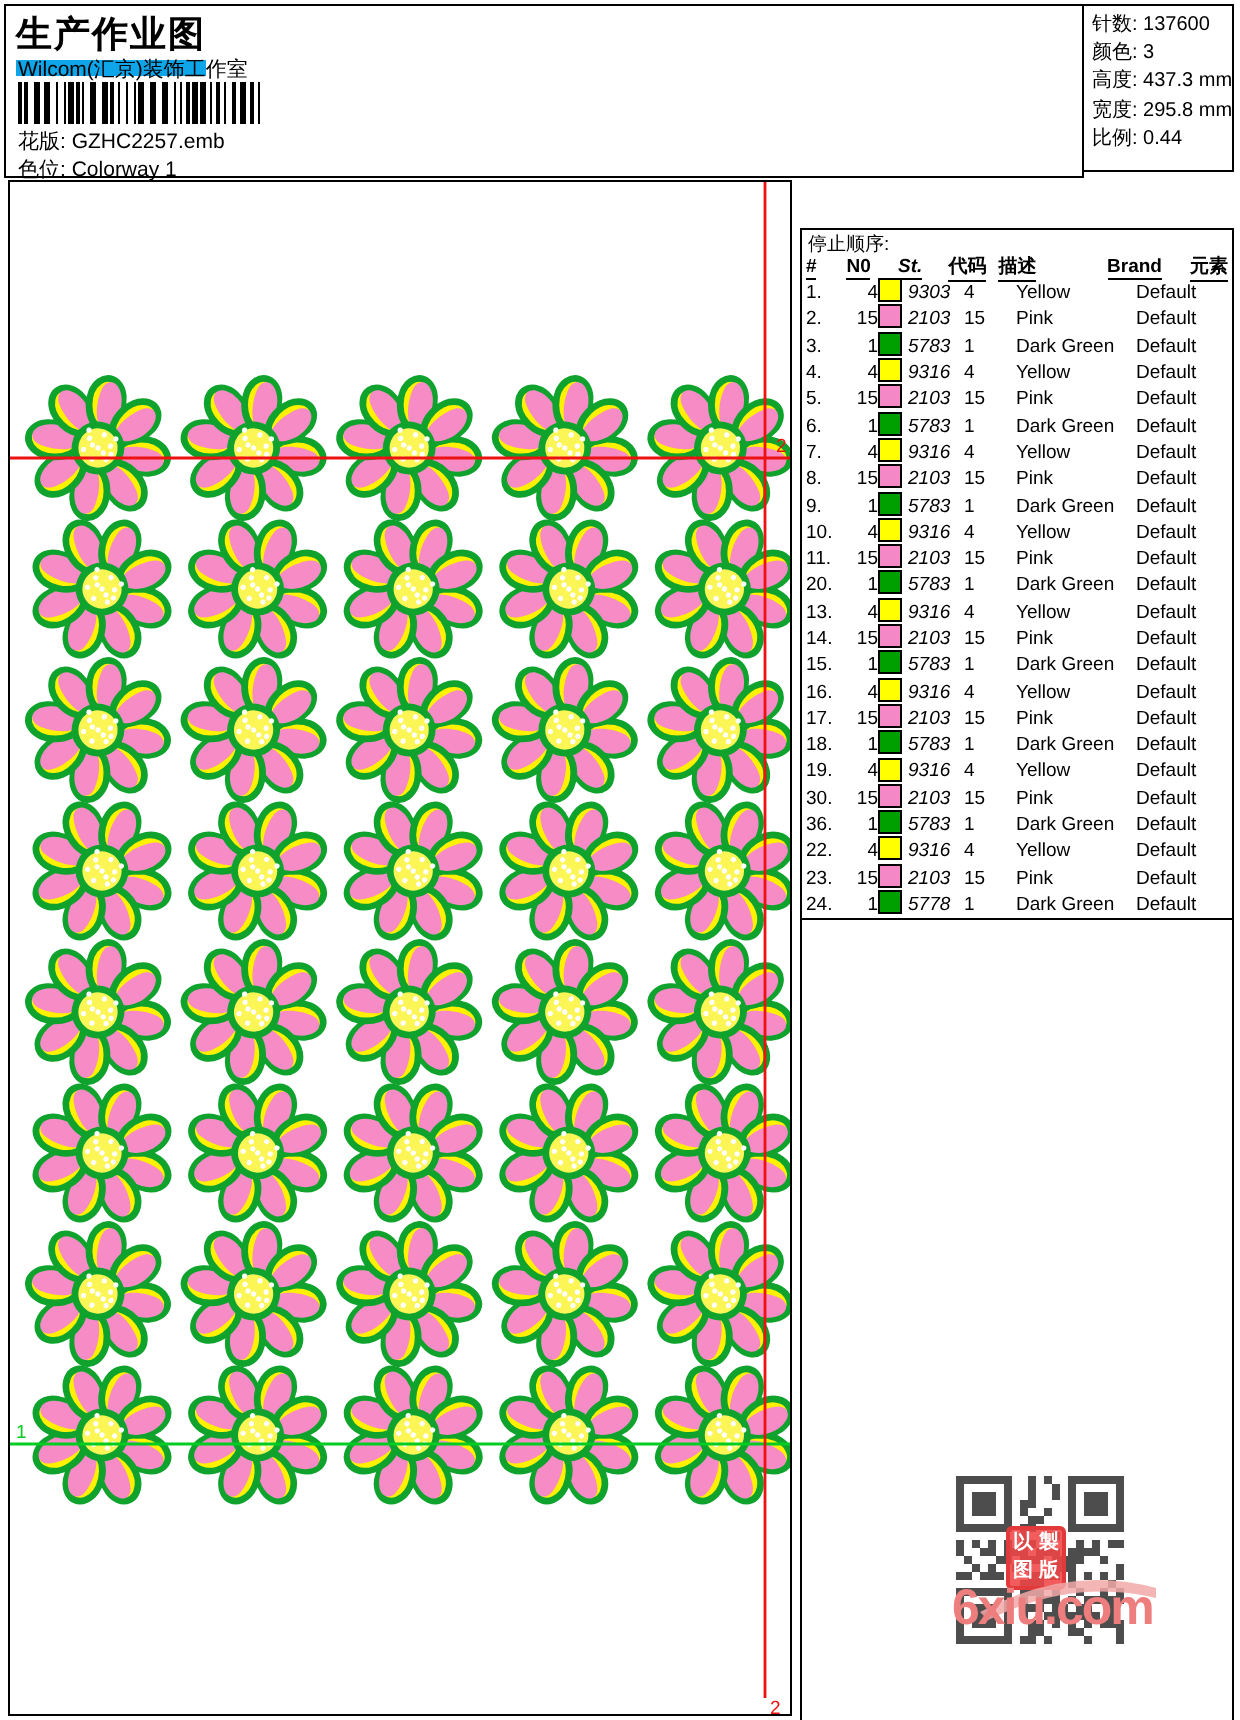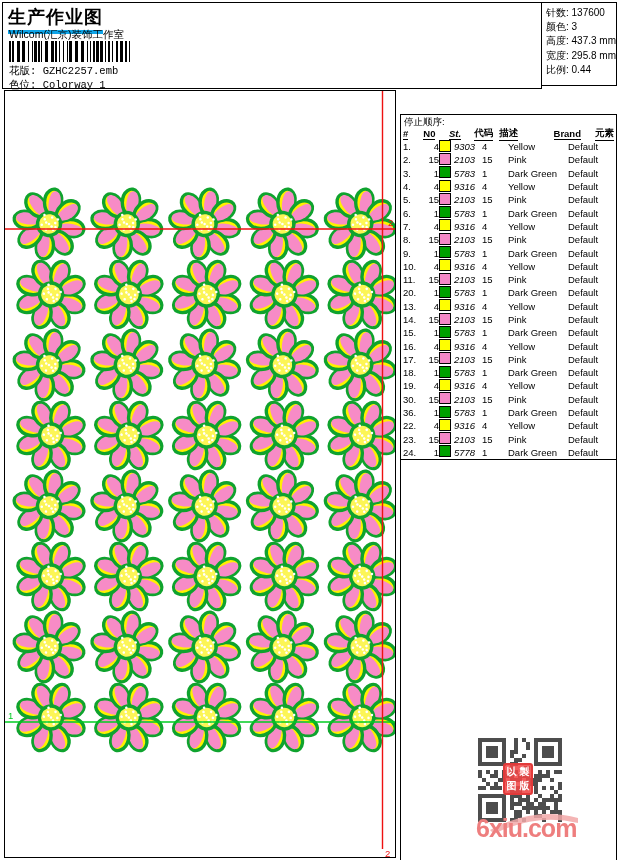--- a/index.html
+++ b/index.html
@@ -6,25 +6,25 @@
   body{
     width:620px;height:860px;position:relative;background:#fff;
     font-family:"Liberation Sans","DejaVu Sans",sans-serif;color:#000;
     overflow:hidden;
   }
   .box{position:absolute;border:1px solid #000;background:#fff;box-sizing:border-box;}
 
   
   #header-left{left:2px;top:2px;width:540px;height:87px;}
   #page-title{position:absolute;left:5px;top:2px;font-size:18px;font-weight:bold;
-    border-bottom:4px solid #0ea5e9;padding-bottom:1px;letter-spacing:1px;}
+    border-bottom:8px solid #0ea5e9;padding-bottom:1px;letter-spacing:1px;}
   #studio-name{position:absolute;left:6px;top:25px;font-size:10.5px;}
   #barcode{position:absolute;left:6px;top:38px;width:123px;height:21px;display:flex;align-items:stretch;}
   #barcode .bar{height:100%;}
-  .meta-line{position:absolute;left:6px;font-size:10.5px;font-family:Liberation Mono, monospace;}
+  .meta-line{position:absolute;left:6px;font-size:10.5px;}
   #pattern-line{top:61px;}
   #colorway-line{top:75px;}
 
   #header-right{left:541px;top:2px;width:76px;height:84px;}
   #info-rows{position:absolute;left:4px;top:3px;right:2px;}
   .info-row{font-size:10px;line-height:14.2px;white-space:nowrap;}
 
   
   #design-canvas{left:4px;top:90px;width:392px;height:768px;}
   #design-svg{position:absolute;left:0;top:0;}
@@ -47,21 +47,21 @@
   #stop-rows{position:absolute;left:2px;top:25px;right:1px;}
   #stop-rows .trow{height:13.3px;}
   .swatch{width:10px;height:10px;border:1px solid #000;display:inline-block;}
 
   
   #qr-code{left:478px;top:738px;width:84px;height:84px;position:absolute;}
   #stamp{position:absolute;left:503px;top:763px;width:30px;height:32px;
     background:rgba(240,70,70,.88);border:2px solid #e23a3a;border-radius:3px;
     display:grid;grid-template-columns:1fr 1fr;grid-template-rows:1fr 1fr;
     color:#fff;font-size:10px;font-weight:bold;line-height:14px;text-align:center;box-sizing:border-box;}
-  #watermark{position:absolute;left:474px;top:814px;width:110px;height:30px;}
+  #watermark{position:absolute;left:474px;top:790px;width:110px;height:30px;}
   #watermark-text{position:absolute;left:2px;top:0;font-size:25px;font-weight:bold;
     letter-spacing:-1px;color:#ee7e7e;}
   #watermark-swoosh{position:absolute;left:12px;top:-10px;}
 </style>
 </head>
 <body>
 
 <div class="box" id="header-left">
   <div id="page-title">生产作业图</div>
   <div id="studio-name">Wilcom(汇京)装饰工作室</div>

